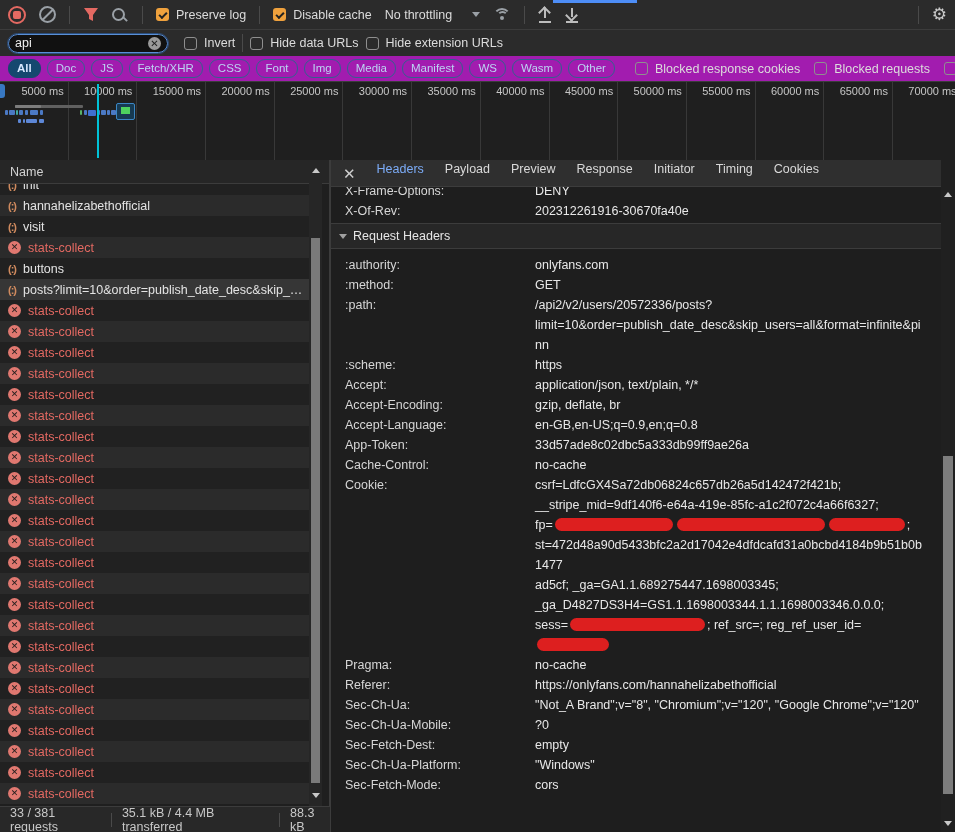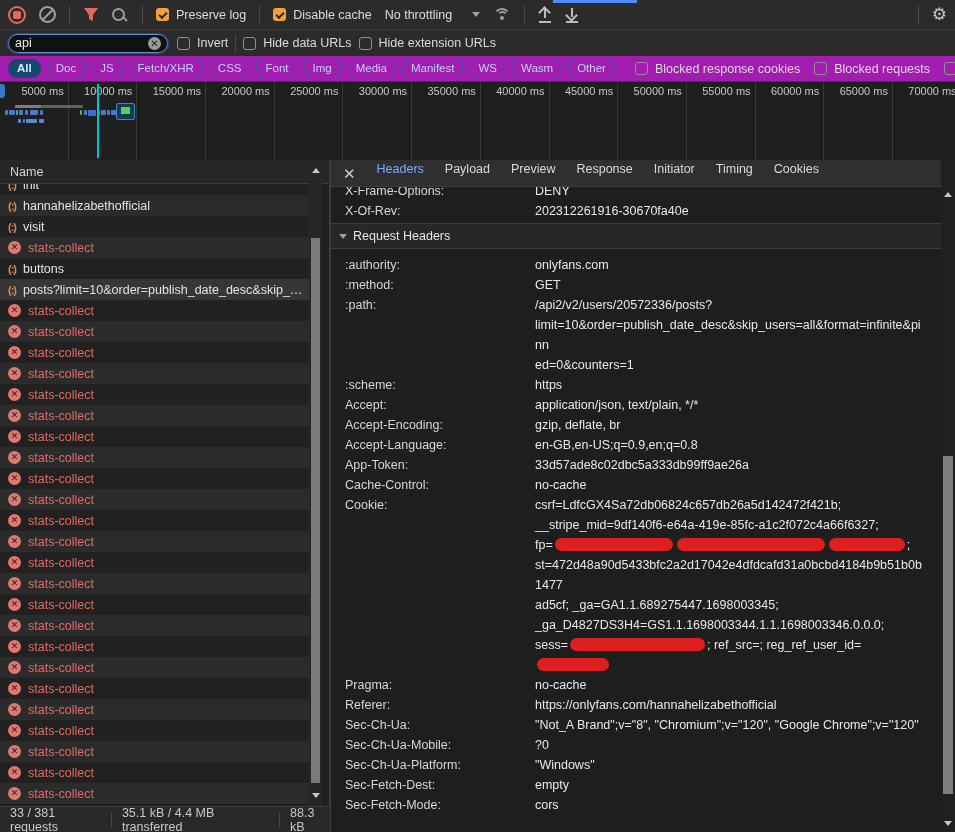--- a/index.html
+++ b/index.html
@@ -146,21 +146,21 @@
   <div class="sep"></div>
   <div class="gear">⚙</div>
 </div>
 <div class="abs topstrip"></div>
 
 <div class="abs filterrow">
   <div class="finput">
     <input type="text" value="api" style="">
     <span class="clearx">✕</span>
   </div>
-  <div id="filter-checkboxes" style="display:flex;align-items:center;gap:7px;margin-left:9px;">
+  <div id="filter-checkboxes" style="display:flex;align-items:center;gap:7px;margin-left:16px;">
       <div class="cbrow">
         <span class="cb"></span>
         <span class="lbl">Invert</span>
       </div>
       <div class="sep"></div>
       <div class="cbrow">
         <span class="cb"></span>
         <span class="lbl">Hide data URLs</span>
       </div>
       <div class="cbrow">
@@ -433,21 +433,20 @@
         <div class="hname">:method:</div>
         <div class="hval">
           <div class="vline"><span>GET</span></div>
         </div>
       </div>
       <div class="hrow">
         <div class="hname">:path:</div>
         <div class="hval">
           <div class="vline"><span>/api2/v2/users/20572336/posts?</span></div>
           <div class="vline"><span>limit=10&amp;order=publish_date_desc&amp;skip_users=all&amp;format=infinite&amp;pinn</span></div>
-          <div class="vline"><span>ed=0&amp;counters=1</span></div>
         </div>
       </div>
       <div class="hrow">
         <div class="hname">:scheme:</div>
         <div class="hval">
           <div class="vline"><span>https</span></div>
         </div>
       </div>
       <div class="hrow">
         <div class="hname">Accept:</div>
@@ -509,29 +508,29 @@
           <div class="vline"><span>"Not_A Brand";v="8", "Chromium";v="120", "Google Chrome";v="120"</span></div>
         </div>
       </div>
       <div class="hrow">
         <div class="hname">Sec-Ch-Ua-Mobile:</div>
         <div class="hval">
           <div class="vline"><span>?0</span></div>
         </div>
       </div>
       <div class="hrow">
+        <div class="hname">Sec-Fetch-Dest:</div>
+        <div class="hval">
+          <div class="vline"><span>empty</span></div>
+        </div>
+      </div>
+      <div class="hrow">
         <div class="hname">Sec-Ch-Ua-Platform:</div>
         <div class="hval">
           <div class="vline"><span>"Windows"</span></div>
-        </div>
-      </div>
-      <div class="hrow">
-        <div class="hname">Sec-Fetch-Dest:</div>
-        <div class="hval">
-          <div class="vline"><span>empty</span></div>
         </div>
       </div>
       <div class="hrow">
         <div class="hname">Sec-Fetch-Mode:</div>
         <div class="hval">
           <div class="vline"><span>cors</span></div>
         </div>
       </div>
     </div>
   </div>

